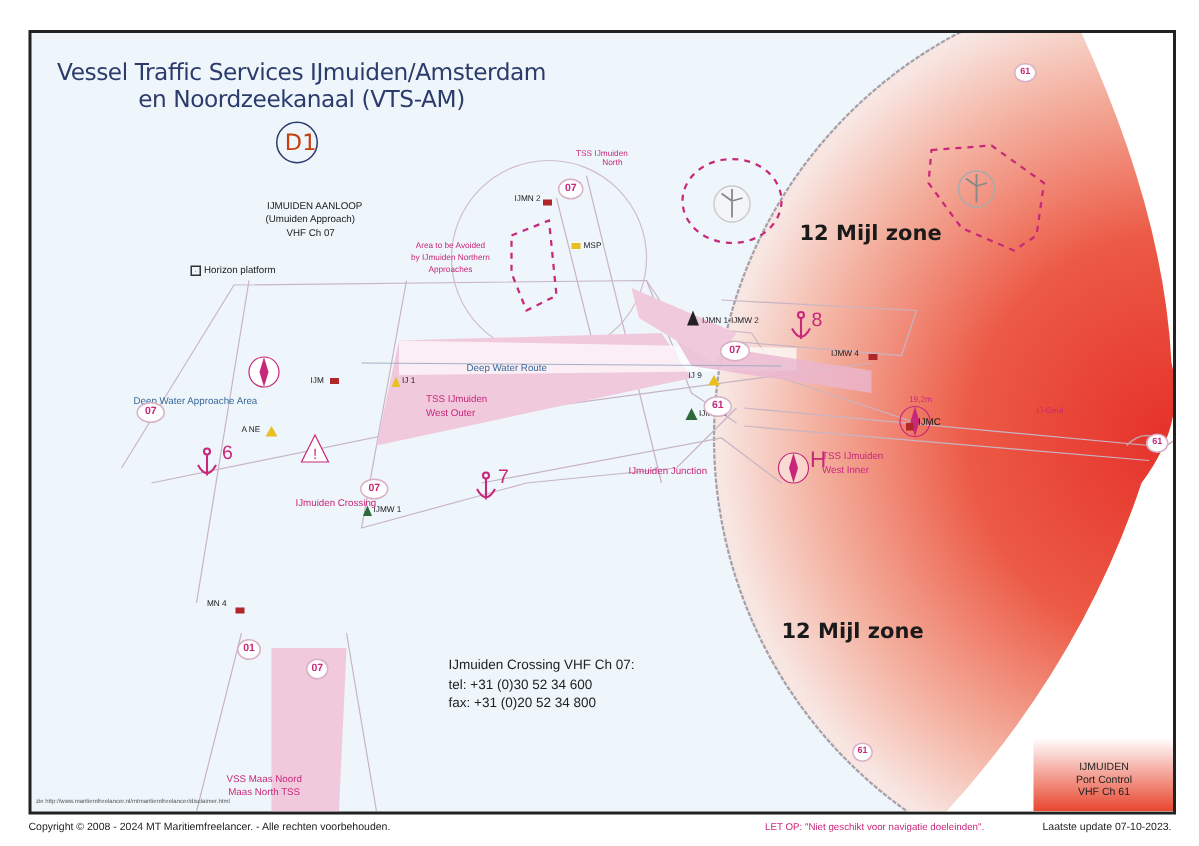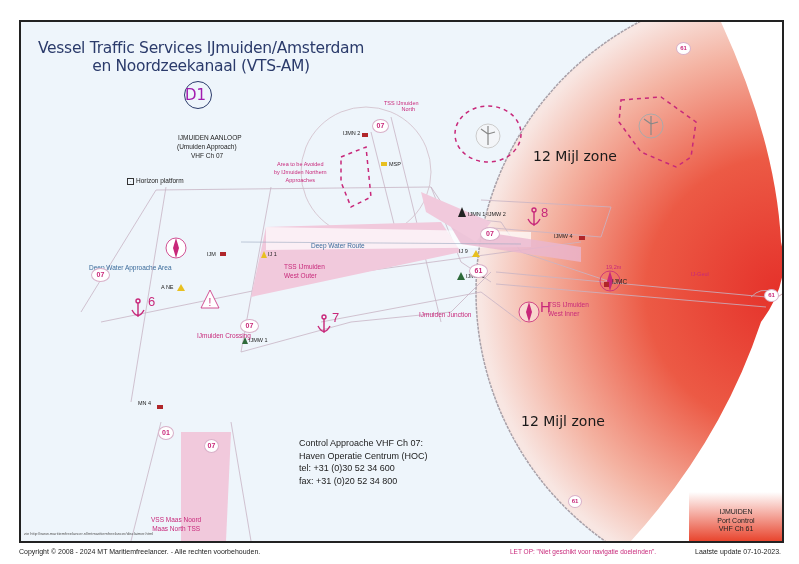--- a/index.html
+++ b/index.html
@@ -6,21 +6,21 @@
   body{width:799px;height:564px;position:relative;overflow:hidden;font-family:"Liberation Sans",sans-serif;}
   #frame{position:absolute;left:19px;top:20px;width:761px;height:519px;border:2px solid #222;background:#eef5fb;overflow:hidden;}
   svg#map{position:absolute;left:0;top:0;width:761px;height:519px;}
   .t{position:absolute;white-space:nowrap;}
   .title{font-family:"DejaVu Sans",sans-serif;color:#2b3b6b;font-size:15.5px;text-align:center;line-height:19px;letter-spacing:-0.3px;}
   .dark{color:#222;}
   .pink{color:#c8287a;}
   .blue{color:#3a6a9a;}
   .sm{font-size:6.5px;}
   .xs{font-size:5.5px;}
-  .zone{font-family:"DejaVu Sans",sans-serif;font-size:14px;color:#1a1a1a;}
+  .zone{font-family:"DejaVu Sans",sans-serif;font-size:14px;color:#1a1a1a;font-weight:bold;}
   .contact{font-size:9px;color:#222;line-height:12.5px;}
   .footer{position:absolute;font-size:7px;color:#222;white-space:nowrap;}
 </style>
 </head>
 <body>
 
 <div id="frame">
   <svg id="map" viewBox="0 0 761 519">
     <defs>
       <radialGradient id="zoneGrad" cx="760" cy="270" r="300" gradientUnits="userSpaceOnUse">
@@ -129,21 +129,21 @@
       <path d="M156 269 L160 262 L164 269 Z" fill="#e8c020"></path>
       <path d="M221 322 L224 315 L227 322 Z" fill="#2d6a3a"></path>
       <rect x="136" y="383" width="6" height="4" fill="#b0262a"></rect>
     </g>
 
     <path d="M730 275 Q740 265 750 270 Q755 278 761 272" stroke="#c8a0a8" fill="none" stroke-width="1"></path>
   </svg>
 
   <div class="t title" style="left:0;width:360px;top:17px;">Vessel Traffic Services IJmuiden/Amsterdam</div>
   <div class="t title" style="left:0;width:360px;top:35px;">en Noordzeekanaal (VTS-AM)</div>
-  <div class="t" style="left:163px;top:59px;width:26px;height:26px;border:1.2px solid #2b3b6b;border-radius:50%;text-align:left;line-height:26px;font-family:'DejaVu Sans',sans-serif;font-size:15px;color:#a21caf;"><span>D1</span></div>
+  <div class="t" style="left:163px;top:59px;width:26px;height:26px;border:1.2px solid #2b3b6b;border-radius:50%;text-align:right;line-height:26px;font-family:'DejaVu Sans',sans-serif;font-size:15px;color:#c2410c;"><span>D1</span></div>
 
   <div class="t dark sm" style="left:157px;top:112px;">IJMUIDEN AANLOOP</div>
   <div class="t dark sm" style="left:156px;top:121px;">(Umuiden Approach)</div>
   <div class="t dark sm" style="left:170px;top:130px;">VHF Ch 07</div>
   <div class="t dark sm" style="left:106px;top:155px;"><span style="display:inline-block;width:5px;height:5px;border:0.6px solid #333;margin-right:2px;vertical-align:middle;font-size:4px;line-height:5px;text-align:center;">·</span><span>Horizon platform</span></div>
 
   <div class="t pink xs" style="left:363px;top:78px;text-align:center;"><span>TSS IJmuiden</span><br><span style="padding-left:14px">North</span></div>
   <div class="t pink xs" style="left:253px;top:138px;text-align:center;line-height:8px;"><span>Area to be Avoided</span><br><span>by IJmuiden Northern</span><br><span>Approaches</span></div>
   <div class="t blue sm" style="left:68px;top:242px;">Deep Water Approache Area</div>
   <div class="t blue sm" style="left:290px;top:220px;">Deep Water Route</div>
@@ -181,22 +181,21 @@
   <div class="t" style="left:70px;top:241px;"><span style="display:inline-block;width:17px;height:12px;border:1px solid #d8b0c8;border-radius:50%;background:#fff;font-size:7px;font-weight:bold;color:#c8287a;text-align:center;line-height:12px;">07</span></div>
   <div class="t" style="left:219px;top:292px;"><span style="display:inline-block;width:17px;height:12px;border:1px solid #d8b0c8;border-radius:50%;background:#fff;font-size:7px;font-weight:bold;color:#c8287a;text-align:center;line-height:12px;">07</span></div>
   <div class="t" style="left:183px;top:412px;"><span style="display:inline-block;width:13px;height:12px;border:1px solid #d8b0c8;border-radius:50%;background:#fff;font-size:7px;font-weight:bold;color:#c8287a;text-align:center;line-height:12px;">07</span></div>
   <div class="t" style="left:448px;top:237px;"><span style="display:inline-block;width:17px;height:12px;border:1px solid #d8b0c8;border-radius:50%;background:#fff;font-size:7px;font-weight:bold;color:#c8287a;text-align:center;line-height:12px;">61</span></div>
   <div class="t" style="left:655px;top:14px;"><span style="display:inline-block;width:13px;height:11px;border:1px solid #d8b0c8;border-radius:50%;background:#fff;font-size:6px;font-weight:bold;color:#c8287a;text-align:center;line-height:11px;">61</span></div>
   <div class="t" style="left:743px;top:261px;"><span style="display:inline-block;width:13px;height:11px;border:1px solid #d8b0c8;border-radius:50%;background:#fff;font-size:6px;font-weight:bold;color:#c8287a;text-align:center;line-height:11px;">61</span></div>
   <div class="t" style="left:547px;top:467px;"><span style="display:inline-block;width:12px;height:11px;border:1px solid #d8b0c8;border-radius:50%;background:#fff;font-size:6px;font-weight:bold;color:#c8287a;text-align:center;line-height:11px;">61</span></div>
   <div class="t" style="left:137px;top:399px;"><span style="display:inline-block;width:14px;height:12px;border:1px solid #d8b0c8;border-radius:50%;background:#fff;font-size:7px;font-weight:bold;color:#c8287a;text-align:center;line-height:12px;">01</span></div>
 
   <div class="t contact" style="left:278px;top:415px;">
-    <div>Control Approache  VHF Ch 07:</div>
-    <div>Haven Operatie Centrum (HOC)</div>
+    <div>IJmuiden Crossing  VHF Ch 07:</div>
     <div>tel:   +31 (0)30 52 34 600</div>
     <div>fax: +31 (0)20 52 34 800</div>
   </div>
 
   <div class="t" style="left:680px;top:486px;width:70px;text-align:center;font-size:7px;color:#222;line-height:8.5px;">
     <div>IJMUIDEN</div>
     <div>Port Control</div>
     <div>VHF Ch 61</div>
   </div>
 

